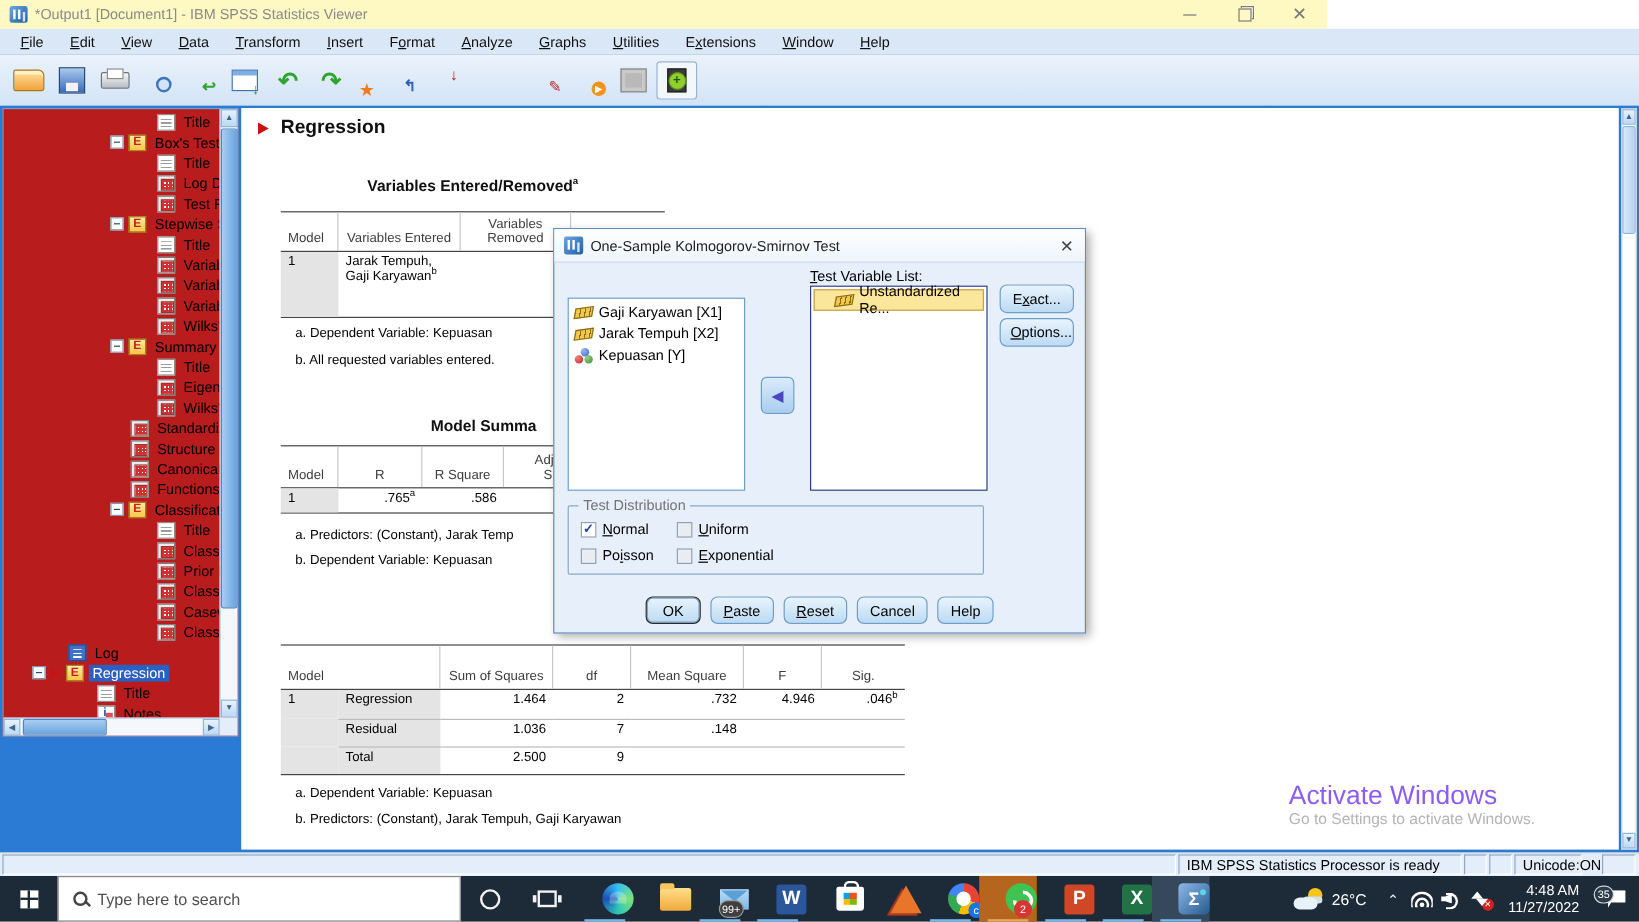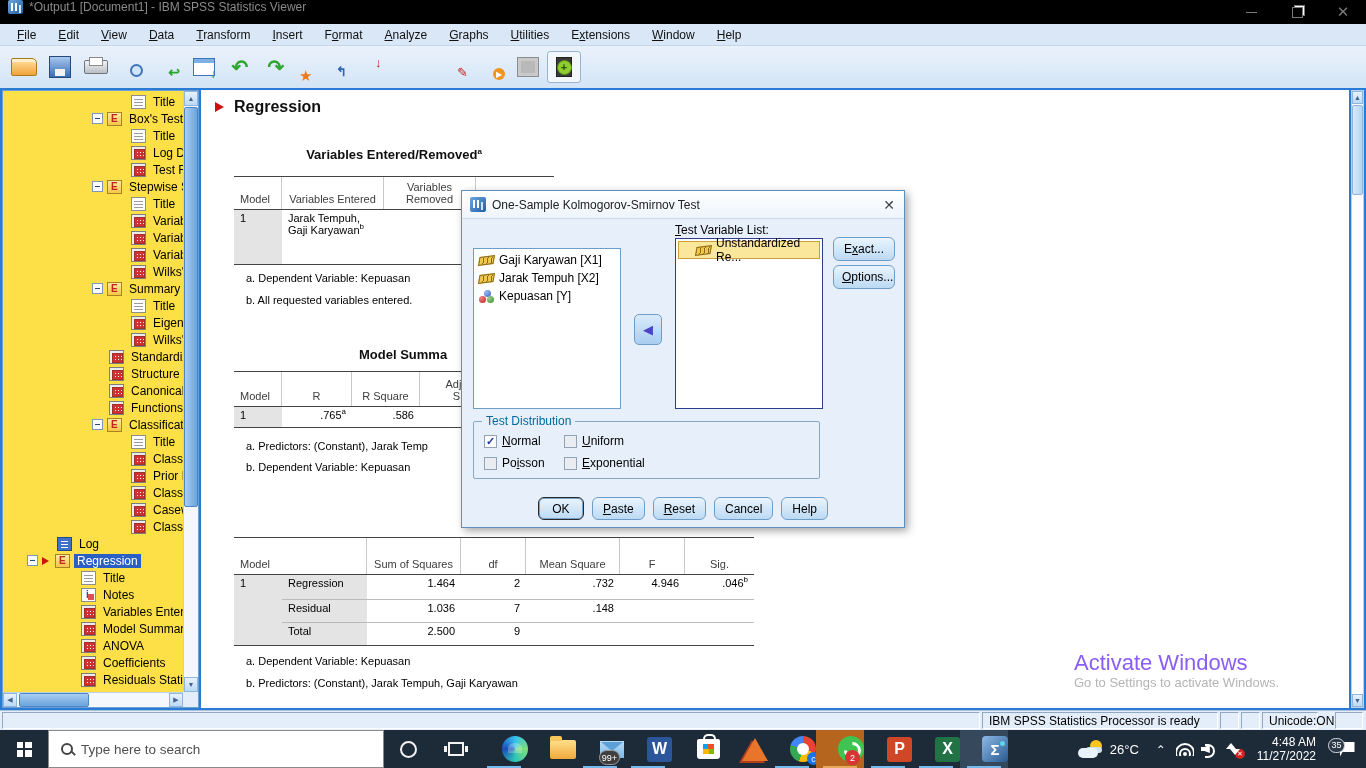--- a/index.html
+++ b/index.html
@@ -1,21 +1,21 @@
 <!DOCTYPE html>
 <html><head>
 <meta charset="utf-8">
 <style>
   * { margin:0; padding:0; box-sizing:border-box; }
   html,body { width:1366px; height:768px; overflow:hidden; font-family:"Liberation Sans", sans-serif; background:#fff; }
   .sup { font-size:8px; vertical-align:super; line-height:0; }
   u { text-decoration:underline; }
 
   
-  .titlebar { position:absolute; left:0; top:0; width:1366px; height:24px; background:#000000; display:flex; align-items:flex-start; }
+  .titlebar { position:absolute; left:0; top:0; width:1106px; height:24px; background:#fef9c3; display:flex; align-items:center; }
   .app-logo { width:15px; height:14px; margin:0 6px 0 8px; background:linear-gradient(135deg,#6ea7dd,#1f5fa8); border-radius:2px; position:relative; }
   .app-logo::before { content:""; position:absolute; left:3px; top:3px; width:2px; height:8px; background:#fff; box-shadow:4px 0 0 #fff, 8px 2px 0 #cfe3f5; }
   .title-text { font-size:12px; color:#8a8a8a; }
   .win-controls { margin-left:auto; display:flex; height:100%; }
   .win-btn { width:46px; height:24px; display:flex; align-items:center; justify-content:center; color:#7a7a7a; font-size:12px; }
   .wb-min::before { content:""; width:11px; height:1px; background:#7a7a7a; }
   .wb-max::before { content:""; width:9px; height:9px; border:1px solid #7a7a7a; box-shadow:2px -2px 0 -1px #fff, 2px -2px 0 0 #7a7a7a; }
   .wb-close { font-size:15px; }
 
   
@@ -43,21 +43,21 @@
   .tb-insert .ov { left:8px; top:4px; color:#c42222; font-size:13px; font-weight:bold; }
   .tb-edit .ov { right:5px; bottom:3px; color:#c42222; font-size:13px; }
   .tb-run .ov { right:4px; bottom:3px; width:12px; height:12px; border-radius:50%; background:#f0941e; color:#fff; font-size:8px; display:flex; align-items:center; justify-content:center; }
   .tb-hide::before { content:""; width:20px; height:18px; background:#b9b9b9; border:1px solid #8d8d8d; box-shadow:inset 0 0 0 3px #c9c9c9; }
   .tb-plus { border:1px solid #9ab4d0; background:#f2f7fc; }
   .tb-plus::before { content:""; width:14px; height:18px; background:#3a3a3a; border:1px solid #222; }
   .tb-plus::after { content:"+"; position:absolute; width:13px; height:13px; border-radius:50%; background:#8fce2e; border:1px solid #5d9212; color:#215a00; font-weight:bold; font-size:11px; display:flex; align-items:center; justify-content:center; }
 
   
   .workspace { position:absolute; left:0; top:88px; width:1366px; height:622px; background:#2b7ad4; }
-  .outline-pane { position:absolute; left:2px; top:2px; width:197px; height:618px; background:#fde047; border:1px solid #6ba0d4; }
+  .outline-pane { position:absolute; left:2px; top:2px; width:197px; height:524px; background:#b91c1c; border:1px solid #6ba0d4; }
   .splitter { position:absolute; left:199px; top:2px; width:2px; height:618px; background:#2b7ad4; }
   .splitter::before { content:"⋮"; color:#cfe4fa; font-size:10px; position:absolute; top:300px; left:-2px; }
 
   
   .tree { position:absolute; left:0; top:0; right:15px; bottom:15px; overflow:hidden; padding-top:2px; }
   .trow { display:flex; align-items:center; height:17px; white-space:nowrap; font-size:12px; color:#000; }
   .lvl1 { padding-left:54px; } .lvl1.has-exp { padding-left:24px; }
   .lvl2 { padding-left:78px; }
   .lvl3 { padding-left:106px; } .lvl3.has-exp { padding-left:89px; }
   .lvl4 { padding-left:128px; }
@@ -136,21 +136,21 @@
   .vi-nominal i { position:absolute; width:7px; height:7px; border-radius:50%; }
   .vi-nominal i:nth-child(1) { left:0; bottom:0; background:radial-gradient(circle at 30% 30%, #f08080, #c21f1f); }
   .vi-nominal i:nth-child(2) { left:5px; top:0; background:radial-gradient(circle at 30% 30%, #9ab7f0, #3c66c8); }
   .vi-nominal i:nth-child(3) { right:0; bottom:0; background:radial-gradient(circle at 30% 30%, #9ad08a, #3c8a2e); }
   .move-btn { position:absolute; left:172px; top:123px; width:28px; height:31px; border-radius:5px; background:linear-gradient(#d9ebfb,#a9cdf0); border:1px solid #6d9eca; color:#4a46c0; font-size:13px; display:flex; align-items:center; justify-content:center; }
   .dlg-label { position:absolute; font-size:12px; color:#000; }
   .side-btns { position:absolute; left:371px; top:46px; display:flex; flex-direction:column; gap:4px; }
   .btn { background:linear-gradient(#e9f4fd,#bcdaf3); border:1px solid #6d9eca; border-radius:6px; font-size:12px; color:#000; padding:3px 8px; font-family:"Liberation Sans",sans-serif; }
   .side-btns .btn { width:62px; height:24px; }
   .groupbox { position:absolute; left:11px; top:230px; width:347px; height:58px; border:1px solid #88a8c8; border-radius:2px; }
-  .gb-label { position:absolute; left:8px; top:-8px; background:#e7f0fa; padding:0 4px; font-size:12px; color:#0369a1;text-align:center; }
+  .gb-label { position:absolute; left:8px; top:-8px; background:#e7f0fa; padding:0 4px; font-size:12px; color:#737373;text-align:center; }
   .cb { position:absolute; display:flex; align-items:center; gap:5px; font-size:12px; }
   .cb .box { width:13px; height:13px; border:1px solid #93a3b3; background:#e9edf1; display:flex; align-items:center; justify-content:center; }
   .cb.checked .box { background:#fff; }
   .cb .tick { display:none; color:#1d3fa0; font-size:11px; font-weight:bold; line-height:1; }
   .cb.checked .tick { display:block; }
   .dlg-buttons { position:absolute; left:0; right:0; top:306px; display:flex; justify-content:center; gap:8px; }
   .dlg-buttons .btn { min-width:46px; height:23px; padding:2px 10px; }
   .btn-default { border:1px solid #2a2a2a; box-shadow:0 0 0 1px #7aa2c8 inset; }
 
   

